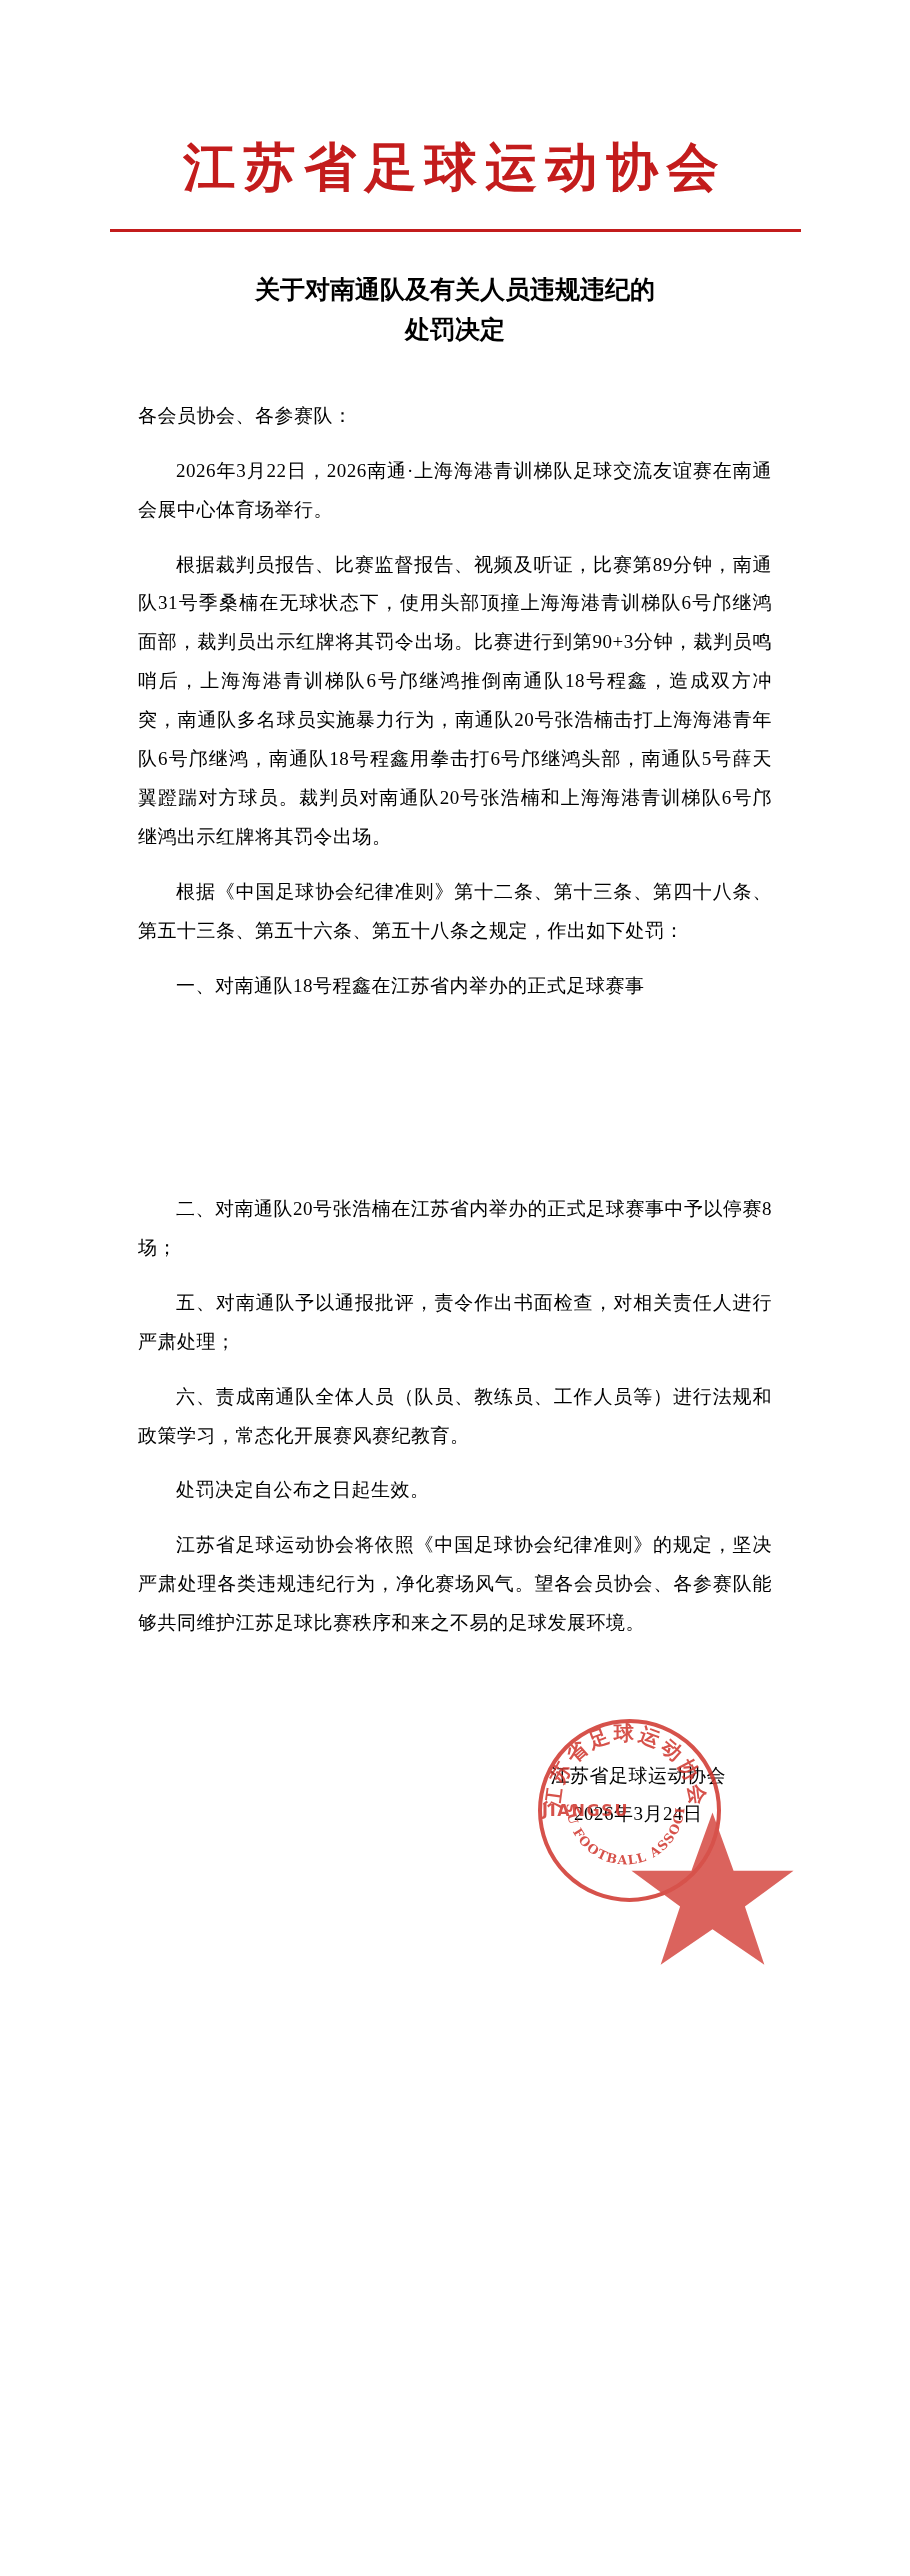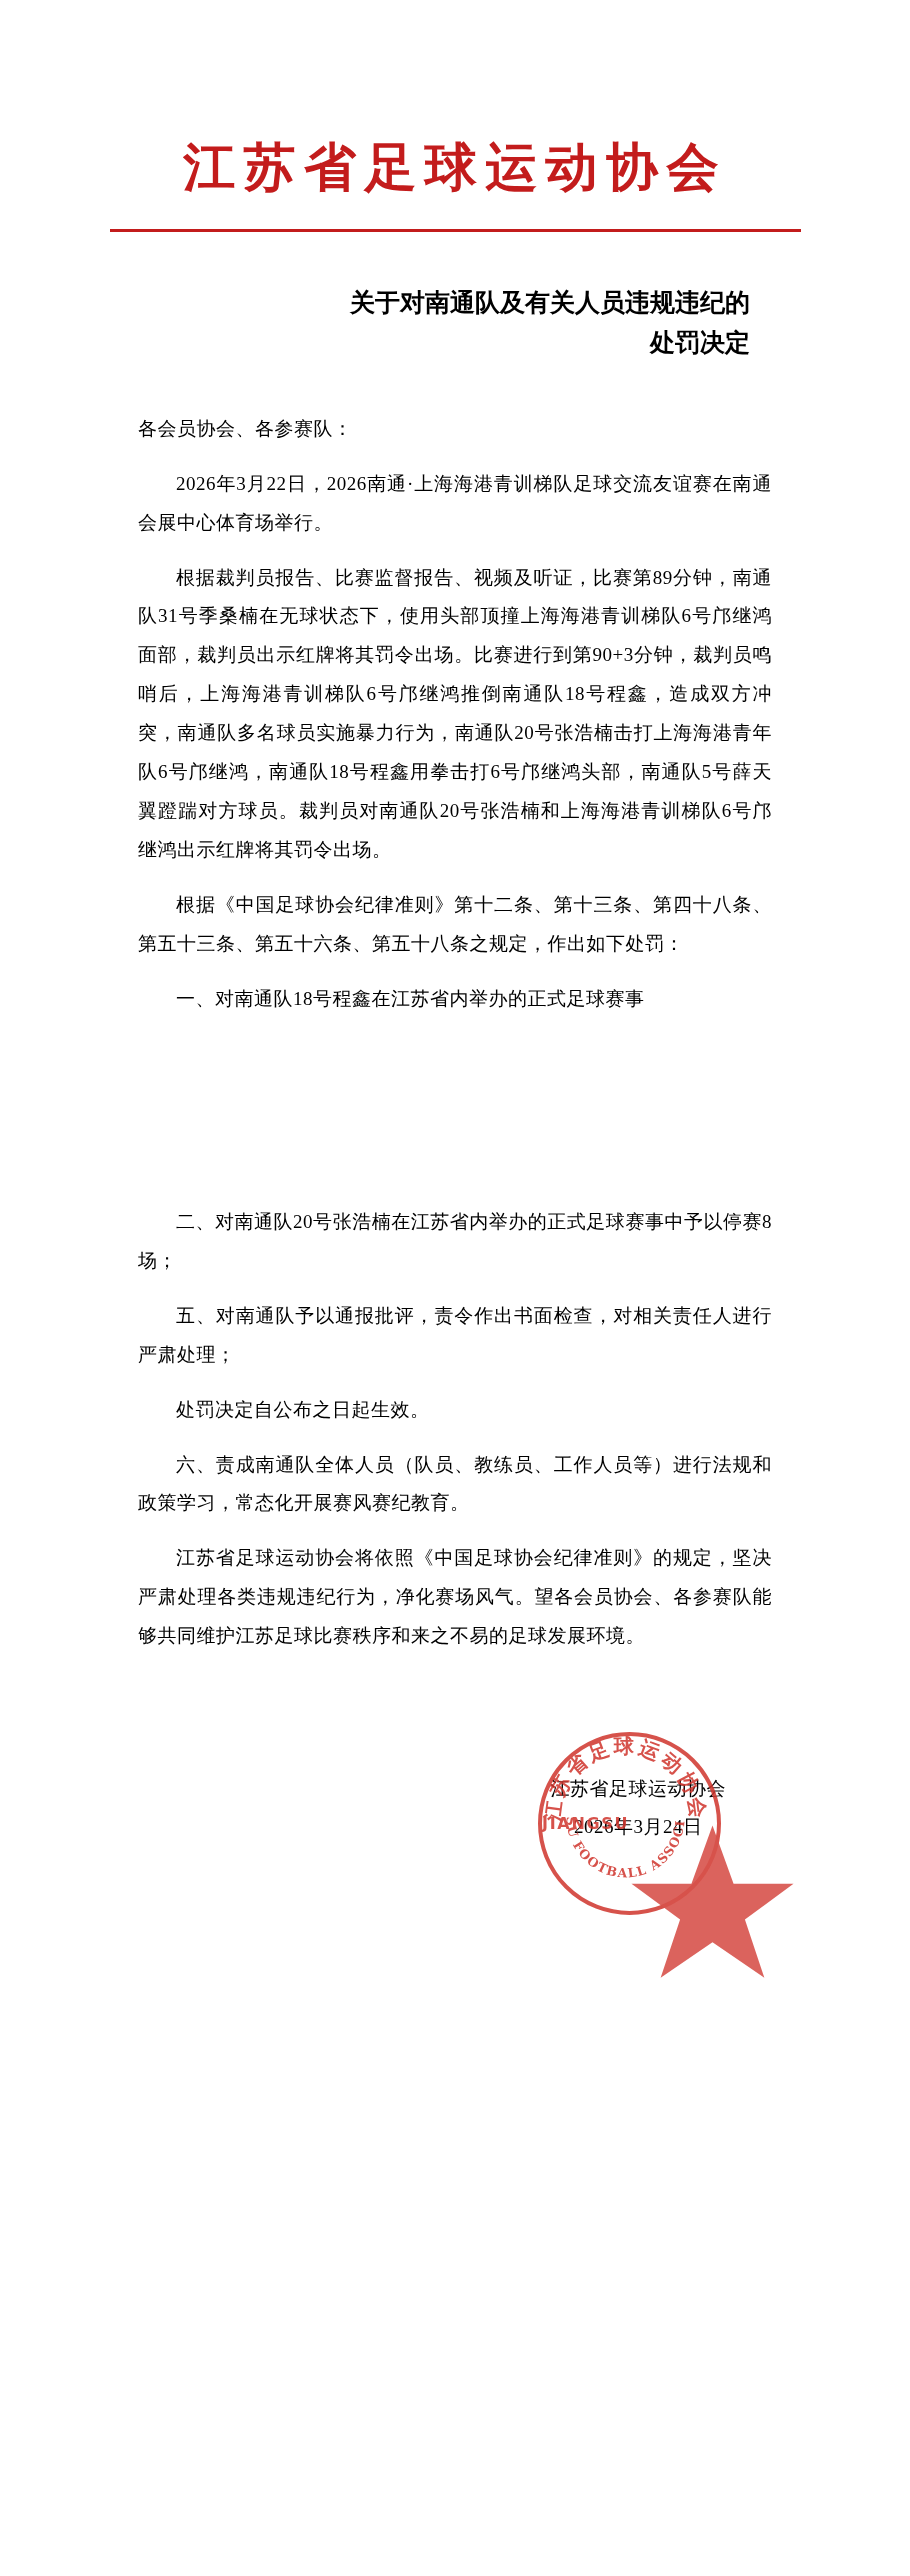--- a/index.html
+++ b/index.html
@@ -38,23 +38,23 @@
   }
   .letterhead-rule {
     margin: 34px auto 0 auto;
     width: 691px;
     height: 2.5px;
     background: #c31c1c;
   }
 
   
   .doc-title {
-    margin: 51px auto 0 auto;
+    margin: 38px auto 0 auto;
     width: 590px;
-    text-align: right;
+    text-align: center;
     font-family: "DejaVu Serif", "Liberation Serif", serif;
     font-weight: bold;
     font-size: 25px;
     line-height: 1.6;
     color: #000;
   }
   .doc-title-line2 {
     display: block;
   }
 
@@ -170,22 +170,22 @@
 
     <p class="para indent">2026年3月22日，2026南通·上海海港青训梯队足球交流友谊赛在南通会展中心体育场举行。</p>
     <p class="para indent">根据裁判员报告、比赛监督报告、视频及听证，比赛第89分钟，南通队31号季桑楠在无球状态下，使用头部顶撞上海海港青训梯队6号邝继鸿面部，裁判员出示红牌将其罚令出场。比赛进行到第90+3分钟，裁判员鸣哨后，上海海港青训梯队6号邝继鸿推倒南通队18号程鑫，造成双方冲突，南通队多名球员实施暴力行为，南通队20号张浩楠击打上海海港青年队6号邝继鸿，南通队18号程鑫用拳击打6号邝继鸿头部，南通队5号薛天翼蹬踹对方球员。裁判员对南通队20号张浩楠和上海海港青训梯队6号邝继鸿出示红牌将其罚令出场。</p>
     <p class="para indent">根据《中国足球协会纪律准则》第十二条、第十三条、第四十八条、第五十三条、第五十六条、第五十八条之规定，作出如下处罚：</p>
     <p class="para indent">一、对南通队18号程鑫在江苏省内举办的正式足球赛事</p>
 
     <div class="gap-block"></div>
 
     <p class="para indent">二、对南通队20号张浩楠在江苏省内举办的正式足球赛事中予以停赛8场；</p>
     <p class="para indent">五、对南通队予以通报批评，责令作出书面检查，对相关责任人进行严肃处理；</p>
+    <p class="para indent">六、责成南通队全体人员（队员、教练员、工作人员等）进行法规和政策学习，常态化开展赛风赛纪教育。</p>
     <p class="para indent">处罚决定自公布之日起生效。</p>
-    <p class="para indent">六、责成南通队全体人员（队员、教练员、工作人员等）进行法规和政策学习，常态化开展赛风赛纪教育。</p>
     <p class="para indent">江苏省足球运动协会将依照《中国足球协会纪律准则》的规定，坚决严肃处理各类违规违纪行为，净化赛场风气。望各会员协会、各参赛队能够共同维护江苏足球比赛秩序和来之不易的足球发展环境。</p>
   </div>
 
   <div class="sign-area">
     <div class="sign-lines">
       <div>江苏省足球运动协会</div>
       <div>2026年3月24日</div>
     </div>
 
     <div class="seal">

